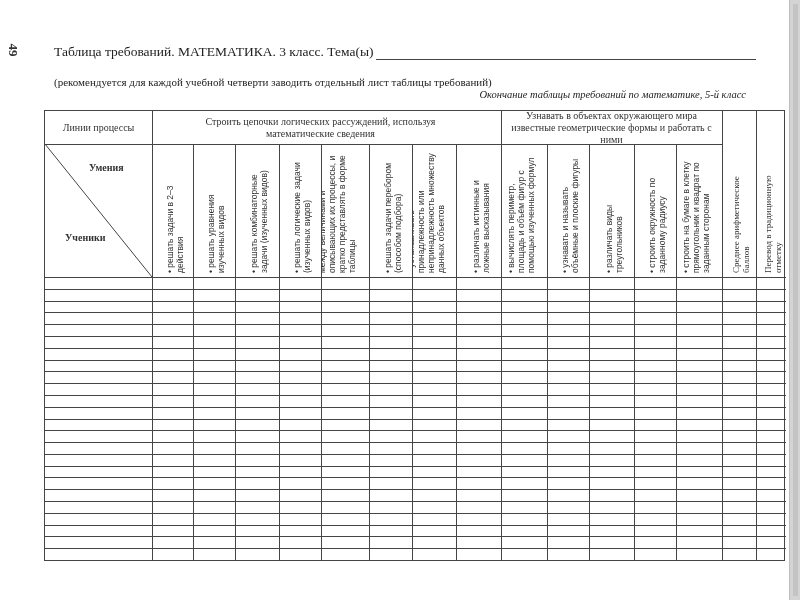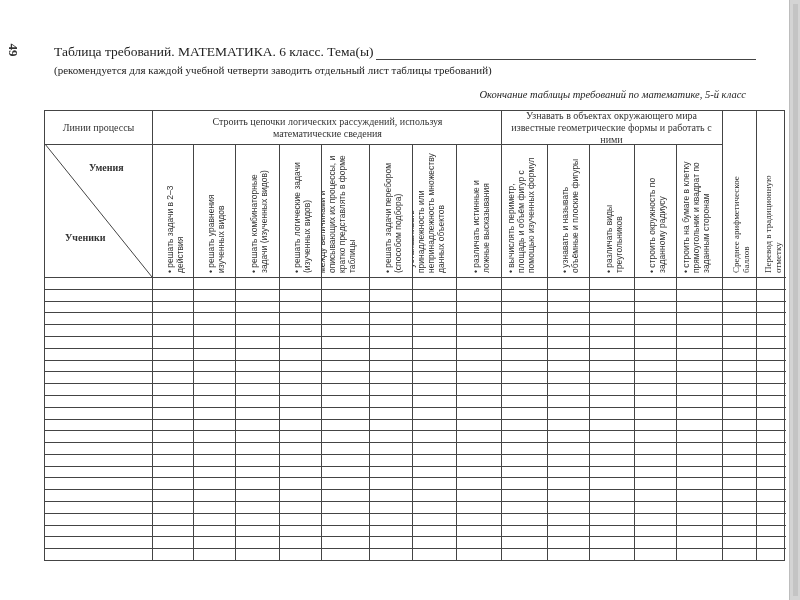--- a/index.html
+++ b/index.html
@@ -16,21 +16,21 @@
   }
   .title {
     position: absolute; left: 54px; top: 44px;
     font-size: 13.5px; color: #222; white-space: nowrap;
   }
   .title .line {
     display: inline-block; width: 380px; border-bottom: 1px solid #444;
     vertical-align: bottom; margin-left: 2px; height: 11px;
   }
   .subtitle {
-    position: absolute; left: 54px; top: 64px;
+    position: absolute; left: 54px; top: 76px;
     font-size: 11px; color: #222; white-space: nowrap;
   }
   .continuation {
     position: absolute; right: 54px; top: 89px;
     font-size: 10.5px; font-style: italic; color: #222; white-space: nowrap;
   }
   .table {
     position: absolute; left: 44px; top: 110px;
     width: 741px; height: 451px;
     border: 1px solid #444; box-sizing: border-box;
@@ -57,29 +57,29 @@
     position: absolute; right: 2px; top: 4px; width: 5px; height: 592px;
     background: #c4c4c4;
   }
 </style>
 </head>
 <body>
 
 <div class="page-number">49</div>
 
 <div class="title">
-  <span>Таблица требований. МАТЕМАТИКА. 6 класс. Тема(ы)</span><span class="line"></span>
+  <span>Таблица требований. МАТЕМАТИКА. 3 класс. Тема(ы)</span><span class="line"></span>
 </div>
 <div class="subtitle">(рекомендуется для каждой учебной четверти заводить отдельный лист таблицы требований)</div>
 <div class="continuation">Окончание таблицы требований по математике, 5-й класс</div>
 
 <div class="table" id="req-table">
 
   <div class="cell hdr1" style="left:0;top:0;width:107px;height:33px;">Линии процессы</div>
-  <div class="cell hdr1" style="left:108px;top:0;width:349px;height:33px;padding:0 30px;">Строить цепочки логических рассуждений, используя математические сведения</div>
+  <div class="cell hdr1" style="left:101px;top:0;width:349px;height:33px;padding:0 30px;">Строить цепочки логических рассуждений, используя математические сведения</div>
   <div class="cell hdr1" style="left:456px;top:0;width:221px;height:33px;padding:0 8px;">Узнавать в объектах окружающего мира известные геометрические формы и работать с ними</div>
 
   <div class="cell" style="left:0;top:33px;width:107px;height:133px;">
     <svg width="107" height="133" style="position:absolute;left:0;top:0">
       <line x1="0" y1="0" x2="107" y2="133" stroke="#444" stroke-width="1"></line>
     </svg>
     <div class="diag-label" style="left:44px;top:18px;">Умения</div>
     <div class="diag-label" style="left:20px;top:88px;">Ученики</div>
   </div>
 

